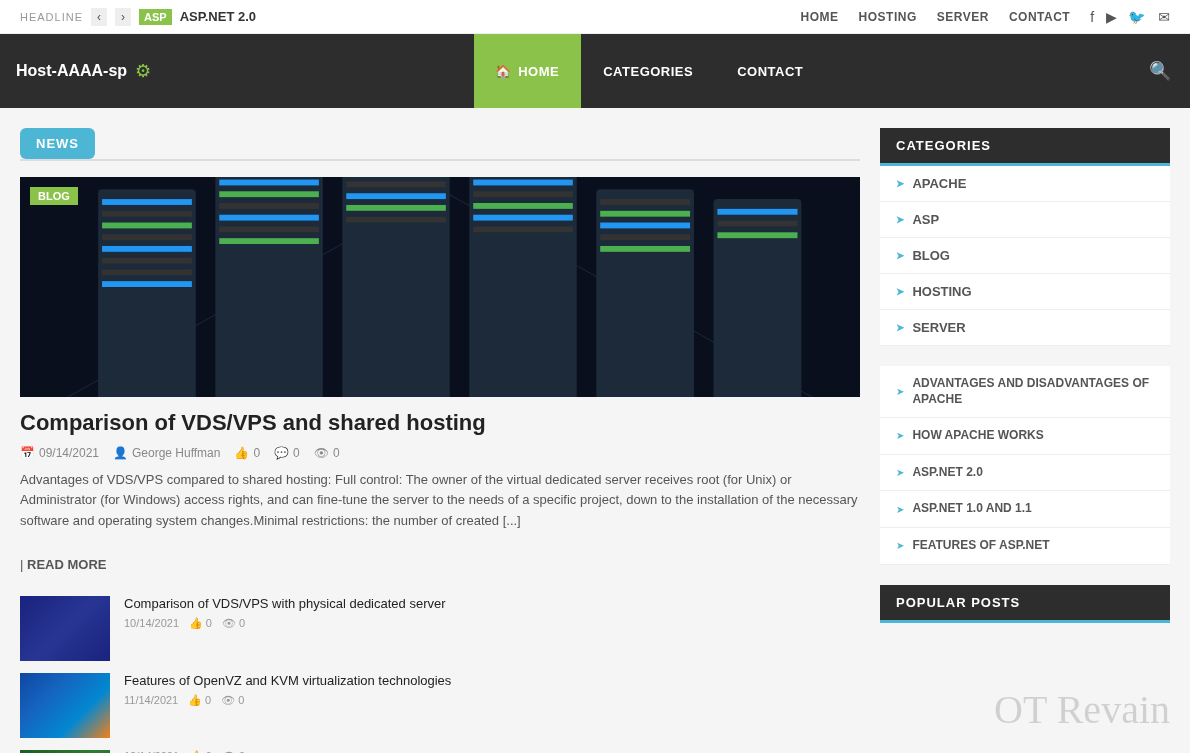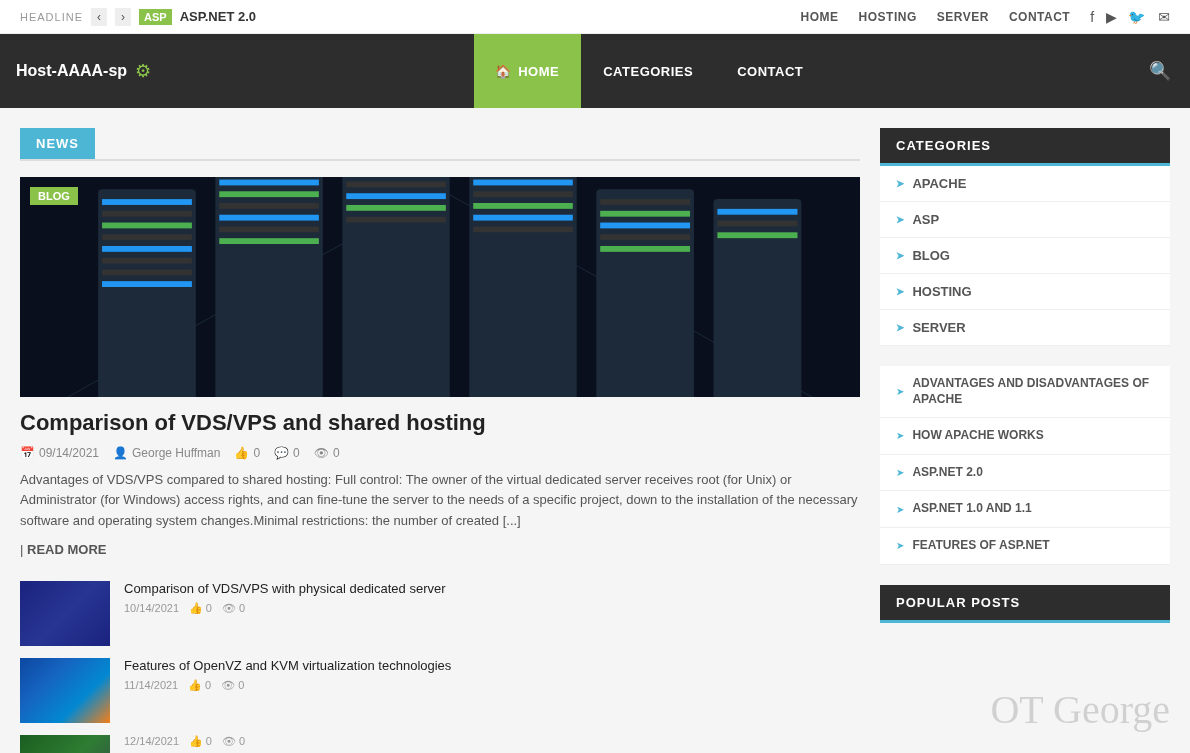--- a/index.html
+++ b/index.html
@@ -87,20 +87,21 @@
       border-bottom: 2px solid #ddd;
     }
     .section-header-label {
       background: #4db6d4;
       color: #fff;
       font-size: 13px;
       font-weight: bold;
       padding: 8px 16px;
       text-transform: uppercase;
       letter-spacing: 1px;
+      border-radius: 6px;
     }
 
     
     .featured-post { margin-bottom: 24px; }
     .featured-post-image {
       width: 100%;
       height: 220px;
       background: linear-gradient(135deg, #1a1a2e 0%, #16213e 30%, #0f3460 60%, #1a1a2e 100%);
       position: relative;
       overflow: hidden;
@@ -125,21 +126,21 @@
     }
     .post-meta {
       display: flex;
       align-items: center;
       gap: 14px;
       font-size: 12px;
       color: #888;
       margin-bottom: 10px;
     }
     .post-meta-item { display: flex; align-items: center; gap: 4px; }
-    .post-excerpt { font-size: 13px; color: #555; line-height: 1.6; margin-bottom: 10px; }
+    .post-excerpt { font-size: 13px; color: #555; line-height: 1.6; margin-bottom: 25px; }
     .read-more-link { font-size: 13px; color: #555; }
     .read-more-link span { font-weight: bold; }
 
     
     .article-list { display: flex; flex-direction: column; gap: 12px; }
     .article-item {
       display: flex;
       gap: 14px;
       align-items: flex-start;
     }
@@ -460,13 +461,13 @@
     </div>
 
     <div class="sidebar-section">
       <div class="sidebar-header">POPULAR POSTS</div>
     </div>
 
   </aside>
 
 </div>
 
-<div class="watermark">OT George</div>
+<div class="watermark">OT Revain</div>
 
 </body></html>

